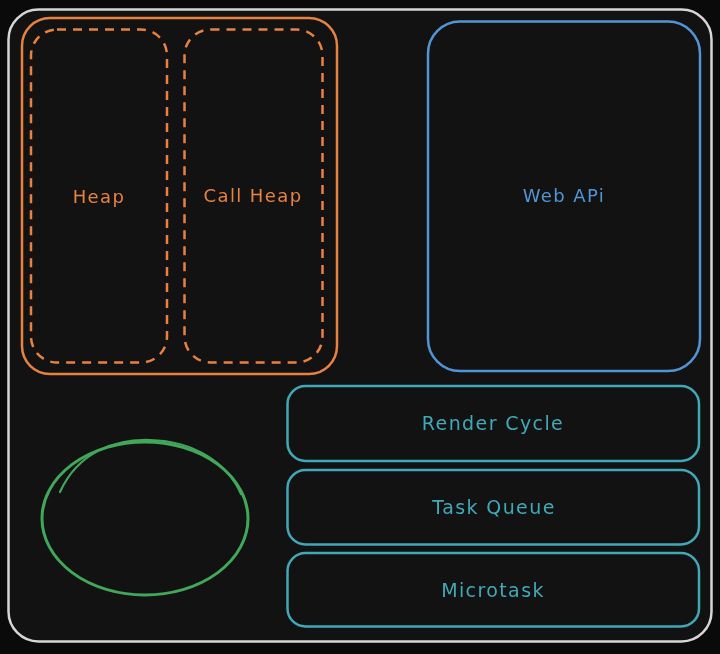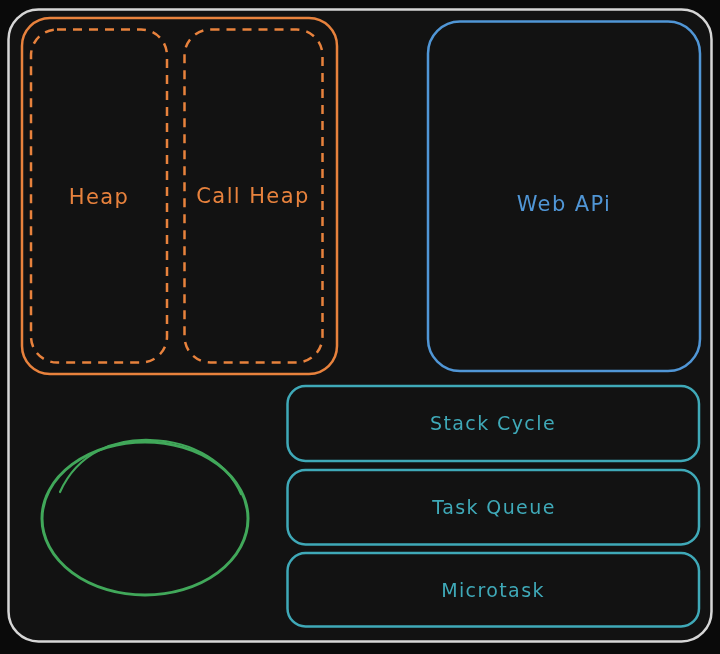--- a/index.html
+++ b/index.html
@@ -33,21 +33,21 @@
   .s-orange   { fill: none; stroke: var(--orange); stroke-width: 2.5; }
   .s-orange-d { fill: none; stroke: var(--orange); stroke-width: 2.5; stroke-dasharray: 9 7; }
   .s-blue     { fill: none; stroke: var(--blue);   stroke-width: 2.5; }
   .s-teal     { fill: none; stroke: var(--teal);   stroke-width: 2.5; }
   .s-green    { fill: none; stroke: var(--green);  stroke-width: 3;   stroke-linecap: round; }
   .s-green-2  { fill: none; stroke: var(--green);  stroke-width: 2.2; stroke-linecap: round; }
   .label {
     position: absolute;
     transform: translate(-50%, -50%);
     white-space: nowrap;
-    font-size: 21px;
+    font-size: 18px;
     letter-spacing: 1.4px;
     line-height: 1;
     user-select: none;
   }
   .c-orange { color: var(--orange); }
   .c-blue   { color: var(--blue); }
   .c-teal   { color: var(--teal); font-size: 19px; }
   .c-green  { color: var(--green); }
 </style>
 </head>
@@ -72,22 +72,22 @@
     <rect class="s-teal" x="287.5" y="553" width="411.5" height="73.5" rx="18"></rect>
 
     <ellipse class="s-green" cx="145" cy="518.5" rx="103" ry="76.5"></ellipse>
     <path class="s-green-2" d="M 60 492 C 78 452 115 439 150 440 C 195 441 228 464 241 494"></path>
   </svg>
 
   <div class="label c-orange" style="left:99px;  top:197px;">Heap</div>
 
   <div class="label c-orange" style="left:253px; top:196px;">Call Heap</div>
 
-  <div class="label c-blue" style="left:564px; top:196px;margin-top:8px;">Web APi</div>
+  <div class="label c-blue" style="left:564px; top:196px;">Web APi</div>
 
 
-  <div class="label c-teal" style="left:493px; top:423px;">Stack Cycle</div>
+  <div class="label c-teal" style="left:493px; top:423px;">Render Cycle</div>
 
   <div class="label c-teal" style="left:494px; top:507px;">Task Queue</div>
 
   <div class="label c-teal" style="left:493px; top:590px;">Microtask</div>
 
 </div>
 
 </body></html>

